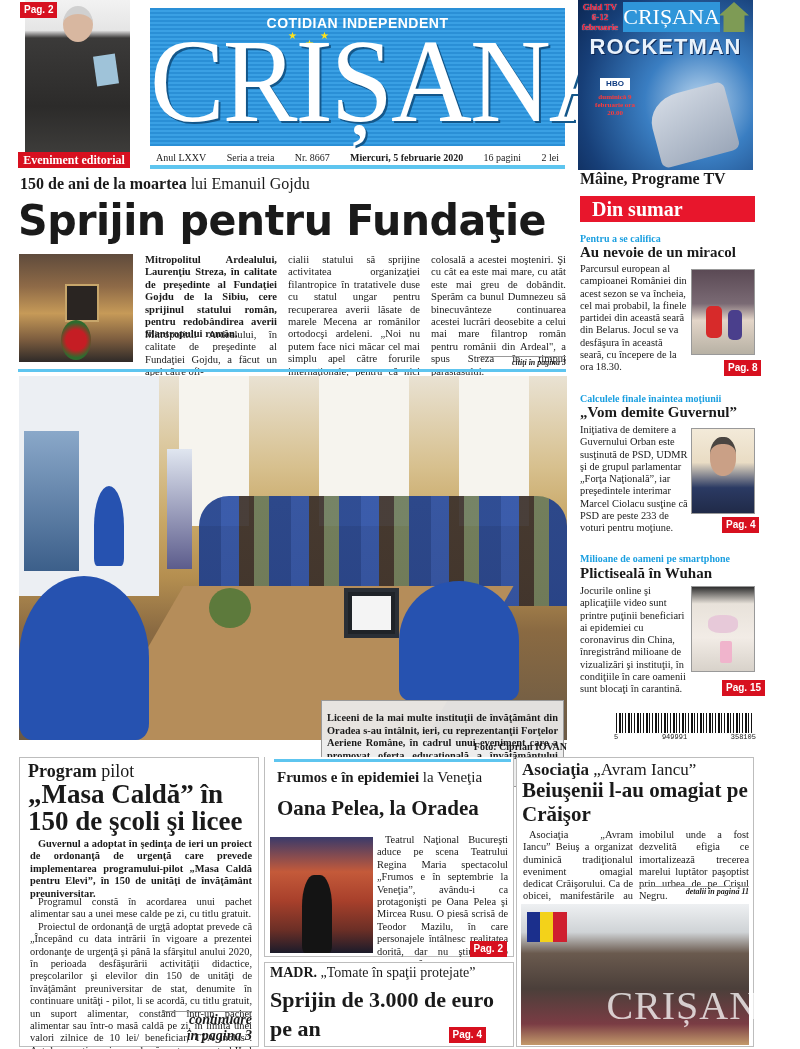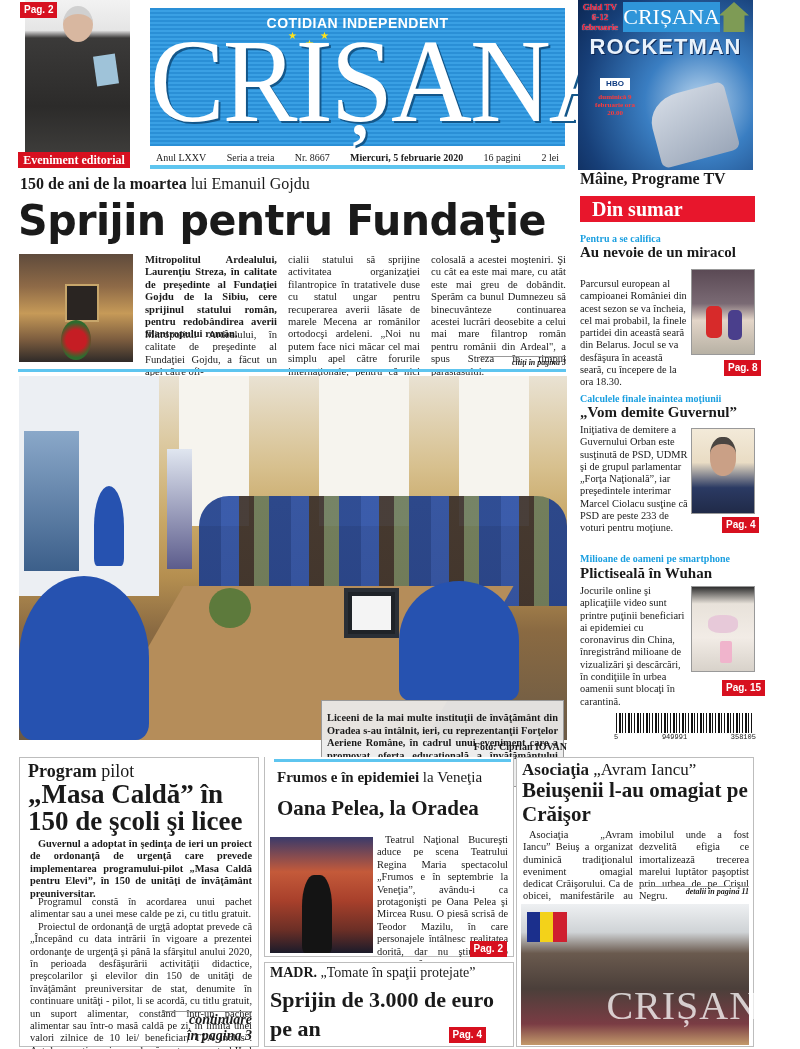--- a/index.html
+++ b/index.html
@@ -166,33 +166,33 @@
 <p class="col" id="main-body1">Mitropolitul Ardealului, în calitate de preşedinte al Fundaţiei Gojdu, a făcut un apel către ofi-</p>
 <p class="col" id="main-body2">cialii statului să sprijine activitatea organizaţiei filantropice în tratativele duse cu statul ungar pentru recuperarea averii lăsate de marele Mecena ar românilor ortodocşi ardeleni. „Noi nu putem face nici măcar cel mai simplu apel către forurile internaţionale, pentru că nici măcar nu putem evalua mărimea</p>
 <p class="col" id="main-body3">colosală a acestei moşteniri. Şi cu cât ea este mai mare, cu atât este mai greu de dobândit. Sperăm ca bunul Dumnezeu să binecuvânteze continuarea acestei lucrări deosebite a celui mai mare filantrop român pentru românii din Ardeal", a spus Streza în timpul parastasului.</p>
 <div class="abs" id="main-more">citiţi în pagina 3</div>
 <div class="abs" id="sep1"></div>
 
 <div class="abs" id="sumar-bar">Din sumar</div>
 
 <div class="side-kicker" style="top:233px;">Pentru a se califica</div>
 <div class="side-title" style="top:244px;">Au nevoie de un miracol</div>
-<p class="side-text" style="top:263px;margin-top:15px;">Parcursul european al campioanei României din acest sezon se va încheia, cel mai probabil, la finele partidei din această seară din Belarus. Jocul se va desfăşura în această seară, cu începere de la ora 18.30.</p>
+<p class="side-text" style="top:263px;">Parcursul european al campioanei României din acest sezon se va încheia, cel mai probabil, la finele partidei din această seară din Belarus. Jocul se va desfăşura în această seară, cu începere de la ora 18.30.</p>
 <div class="photo side-photo" id="basket-photo"></div>
 <span class="pag" style="left:724px;top:360px;">Pag. 8</span>
 
 <div class="side-kicker" style="top:393px;">Calculele finale înaintea moţiunii</div>
 <div class="side-title" style="top:404px;">„Vom demite Guvernul”</div>
 <p class="side-text" style="top:424px;">Iniţiativa de demitere a Guvernului Orban este susţinută de PSD, UDMR şi de grupul parlamentar „Forţa Naţională”, iar preşedintele interimar Marcel Ciolacu susţine că PSD are peste 233 de voturi pentru moţiune.</p>
 <div class="photo side-photo" id="ciolacu-photo"></div>
 <span class="pag" style="left:722px;top:517px;">Pag. 4</span>
 
 <div class="side-kicker" style="top:553px;">Milioane de oameni pe smartphone</div>
 <div class="side-title" style="top:565px;">Plictiseală în Wuhan</div>
-<p class="side-text" style="top:585px;">Jocurile online şi aplicaţiile video sunt printre puţinii beneficiari ai epidemiei cu coronavirus din China, înregistrând milioane de vizualizări şi descărcări, în condiţiile în urbea oamenii sunt blocaţi în carantină.</p>
+<p class="side-text" style="top:585px;">Jocurile online şi aplicaţiile video sunt printre puţinii beneficiari ai epidemiei cu coronavirus din China, înregistrând milioane de vizualizări şi instituţii, în condiţiile în care oamenii sunt blocaţi în carantină.</p>
 <div class="photo side-photo" id="wuhan-photo"></div>
 <span class="pag" style="left:722px;top:680px;">Pag. 15</span>
 
 <div class="abs" id="barcode"></div>
 <div class="abs" id="barcode-digits">
   <span>5</span>
   <span>949991</span>
   <span>358105</span>
 </div>
 

